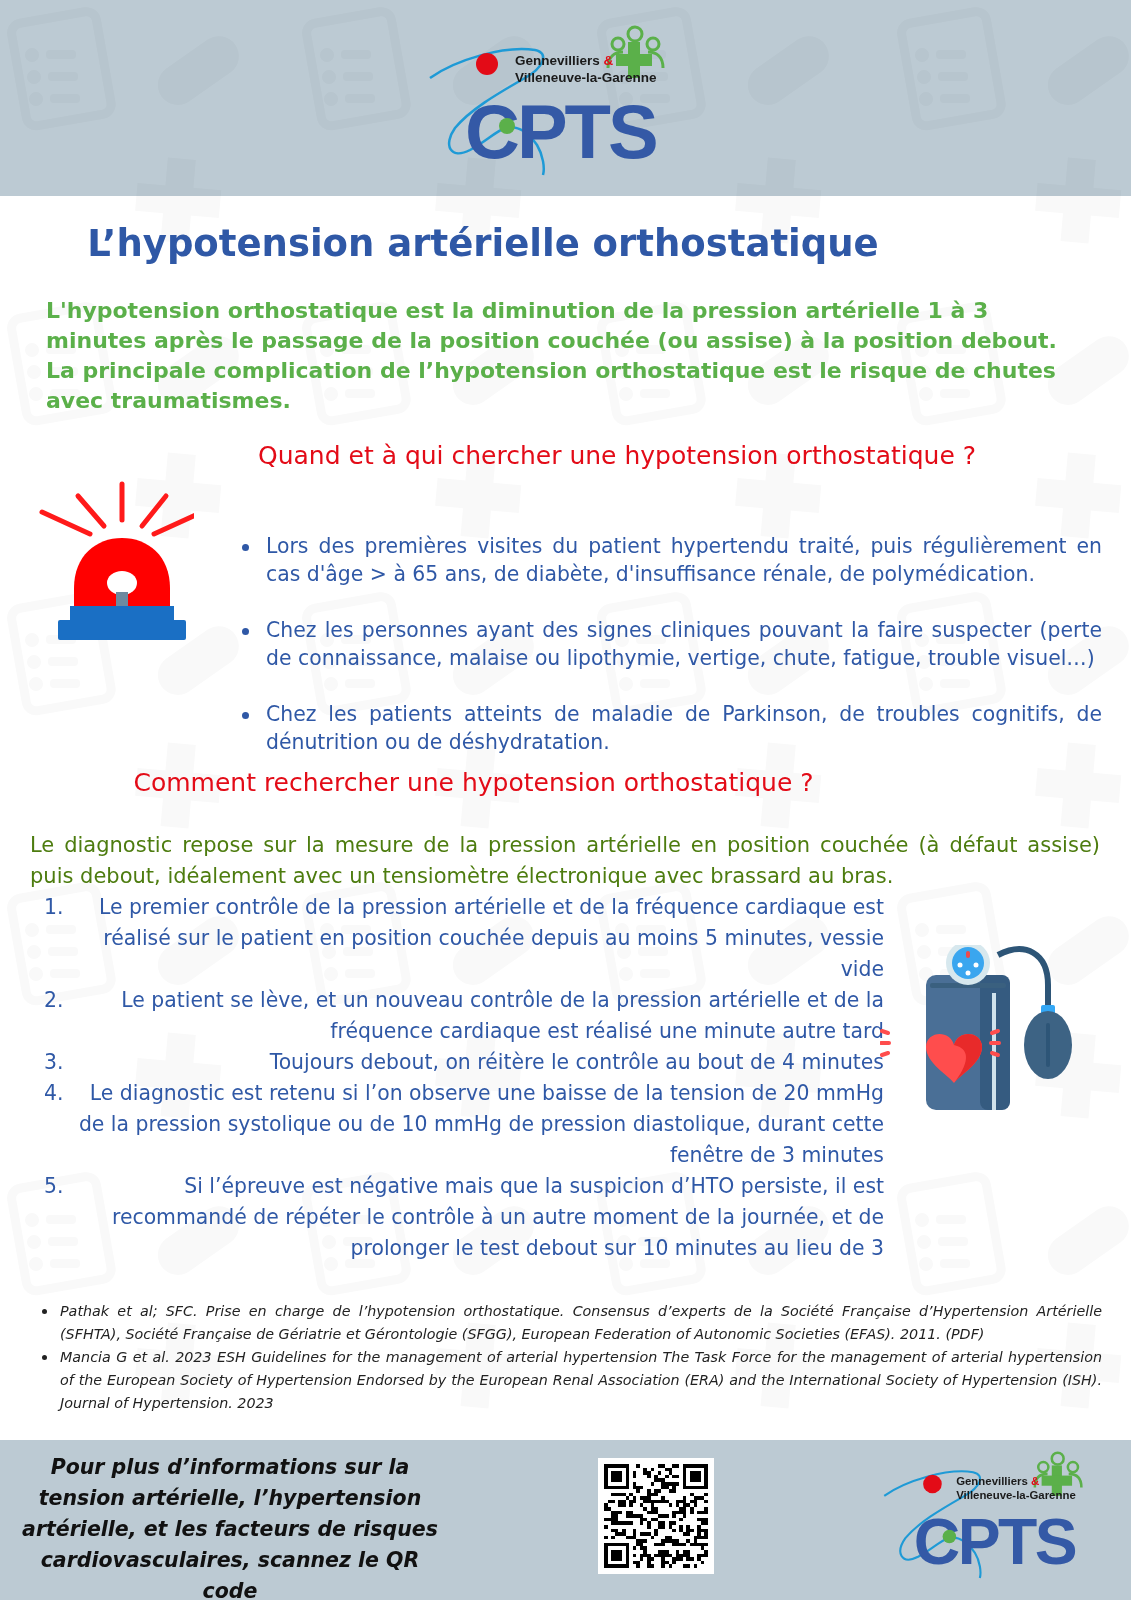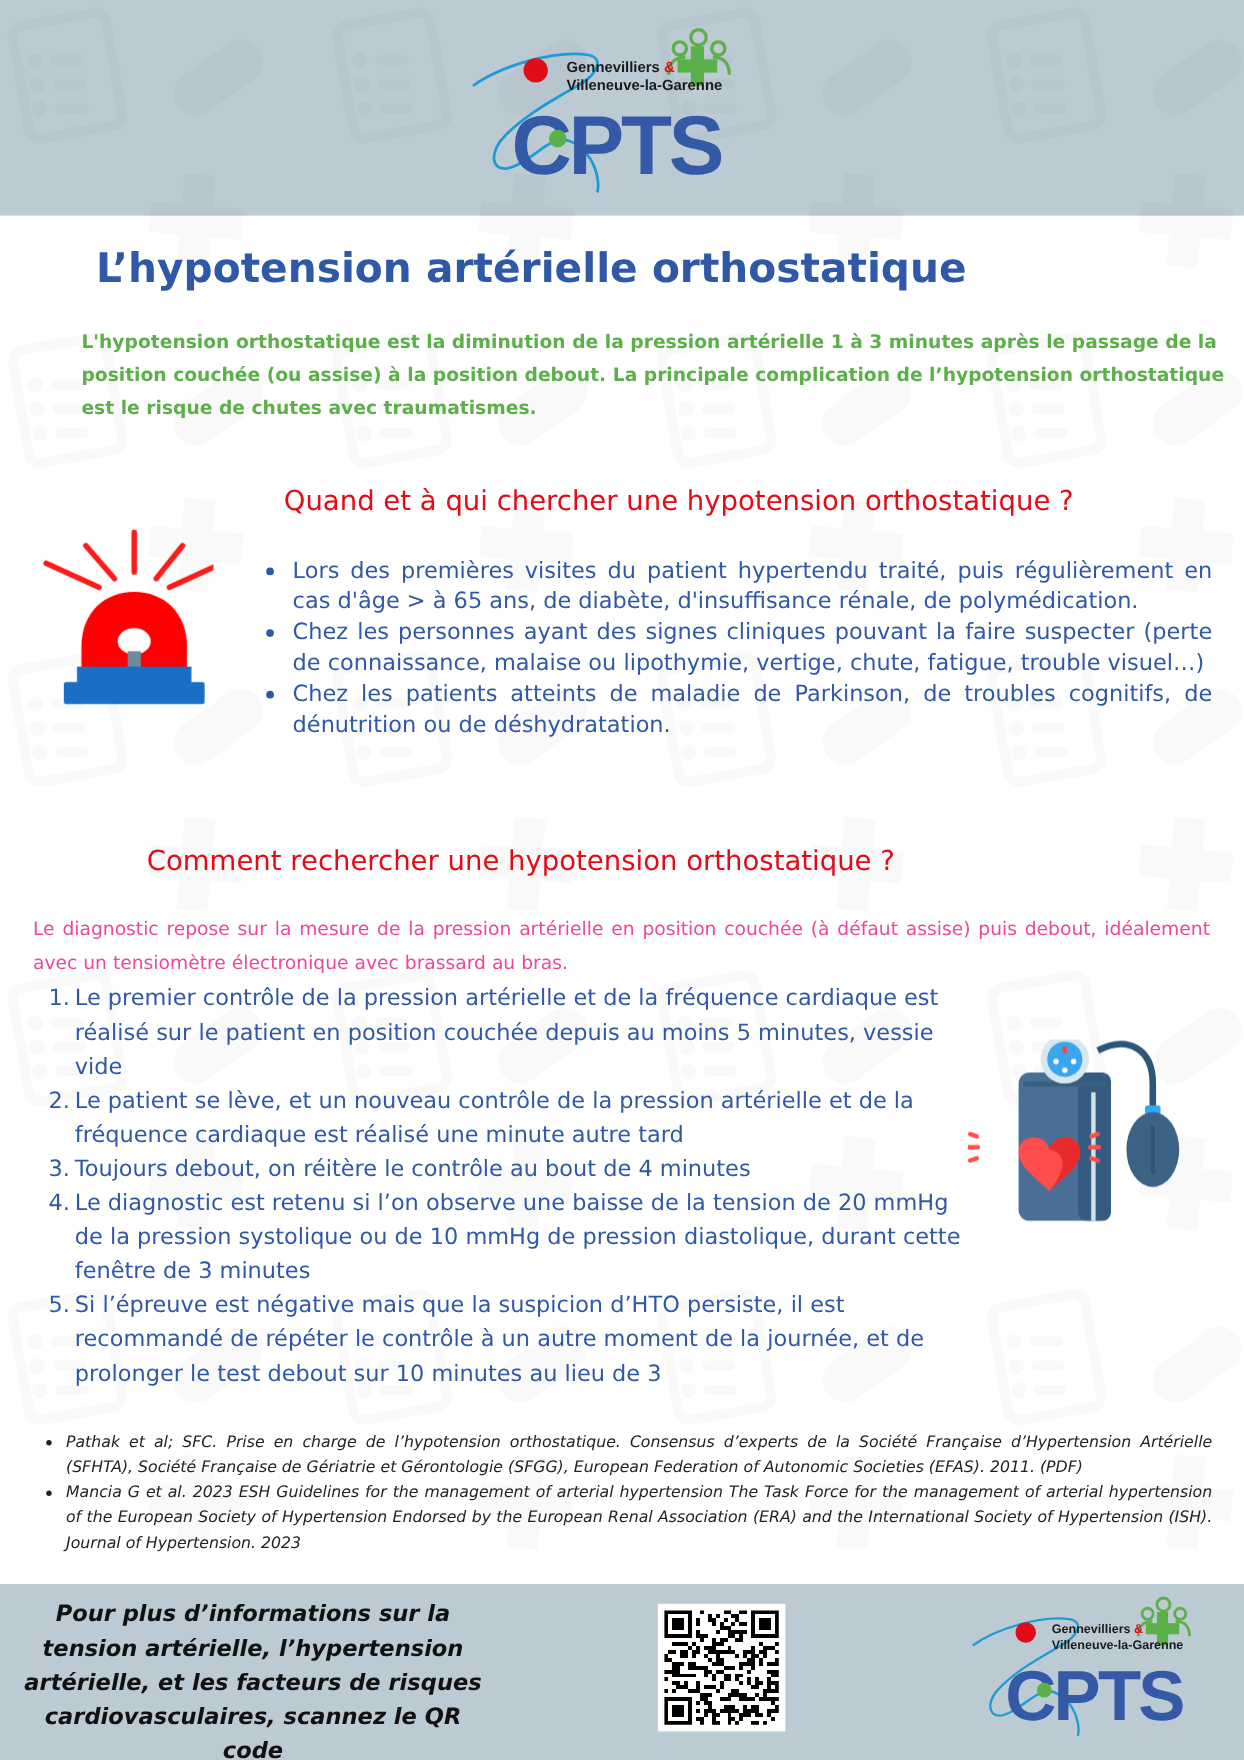--- a/index.html
+++ b/index.html
@@ -33,52 +33,52 @@
       font-family: "Liberation Sans", sans-serif; font-weight: bold;
       fill: #3459a6;
     }
 
     .title {
       left: 0; top: 222px; width: 966px; text-align: center;
       color: #2f58a6; font-weight: bold; font-size: 37px;
     }
     .intro {
       left: 46px; top: 296px; width: 1040px;
-      color: #5bb04a; font-weight: bold; font-size: 17px; line-height: 30px; margin-left: 28px;
+      color: #5bb04a; font-weight: bold; font-size: 22px; line-height: 30px;
     }
     .h2 {
       color: #e30b17; font-weight: normal; font-size: 25px;
     }
     .h2-a { left: 258px; top: 441px; width: 840px; }
     .h2-b { left: 0; top: 768px; width: 947px; text-align: center; }
 
     .siren { left: 38px; top: 478px; width: 156px; height: 176px; }
 
     .when-block {
       left: 228px; top: 504px; width: 874px;
       color: #2f58a6; font-size: 20.4px; line-height: 28px;
     }
     .when-block ul { list-style: none; margin-left: 12px; }
-    .when-block li { position: relative; padding-left: 26px; text-align: justify; }
+    .when-block li { position: relative; padding-left: 26px; text-align: justify; margin-top: 28px; }
     .when-block li::before {
       content: ""; position: absolute; left: 2px; top: 12px;
       width: 7px; height: 7px; border-radius: 50%; background: #2f58a6;
     }
 
     .how-intro {
       left: 30px; top: 830px; width: 1070px;
-      color: #ec4899; font-size: 17px; line-height: 31px; text-align: justify;
+      color: #4d7c0f; font-size: 21px; line-height: 31px; text-align: justify;
     }
     .steps {
       left: 44px; top: 892px; width: 840px;
       color: #2f58a6; font-size: 20.4px; line-height: 31px;
     }
     .step { display: flex; }
     .step-num { width: 24px; flex: none; }
-    .step-text { flex: 1; }
+    .step-text { flex: 1; text-align: right; }
 
     .bp-device { left: 880px; top: 945px; width: 200px; height: 165px; }
 
     .refs {
       left: 40px; top: 1300px; width: 1062px;
       color: #222; font-style: italic; font-size: 14.3px; line-height: 23px;
     }
     .refs li { list-style: none; position: relative; padding-left: 20px; text-align: justify; }
     .refs li::before {
       content: ""; position: absolute; left: 2px; top: 9px;

